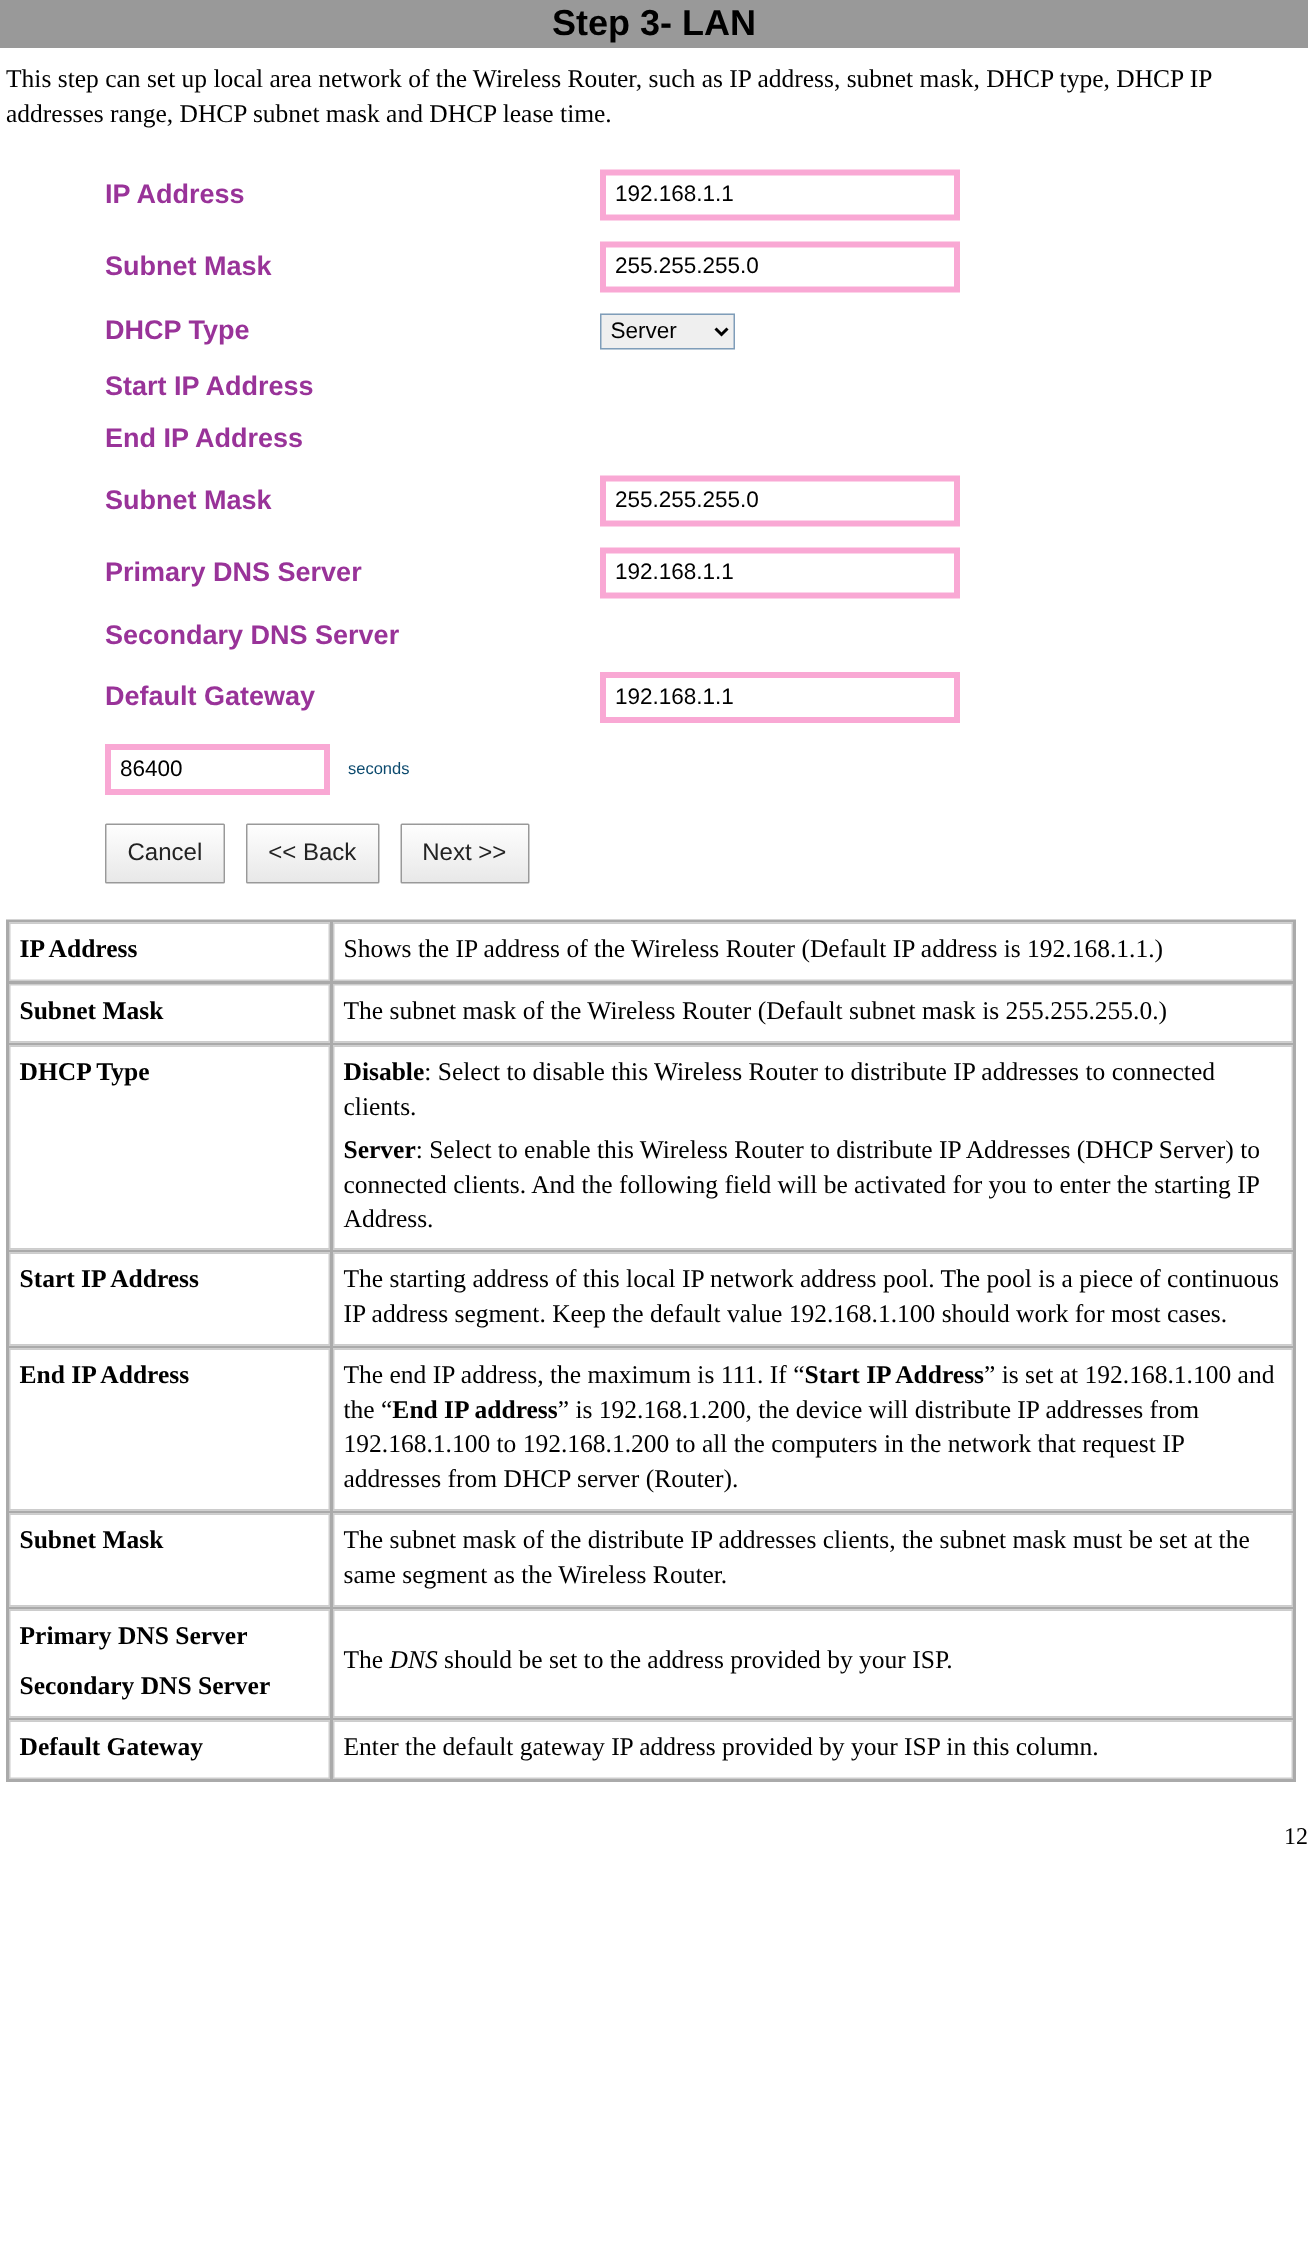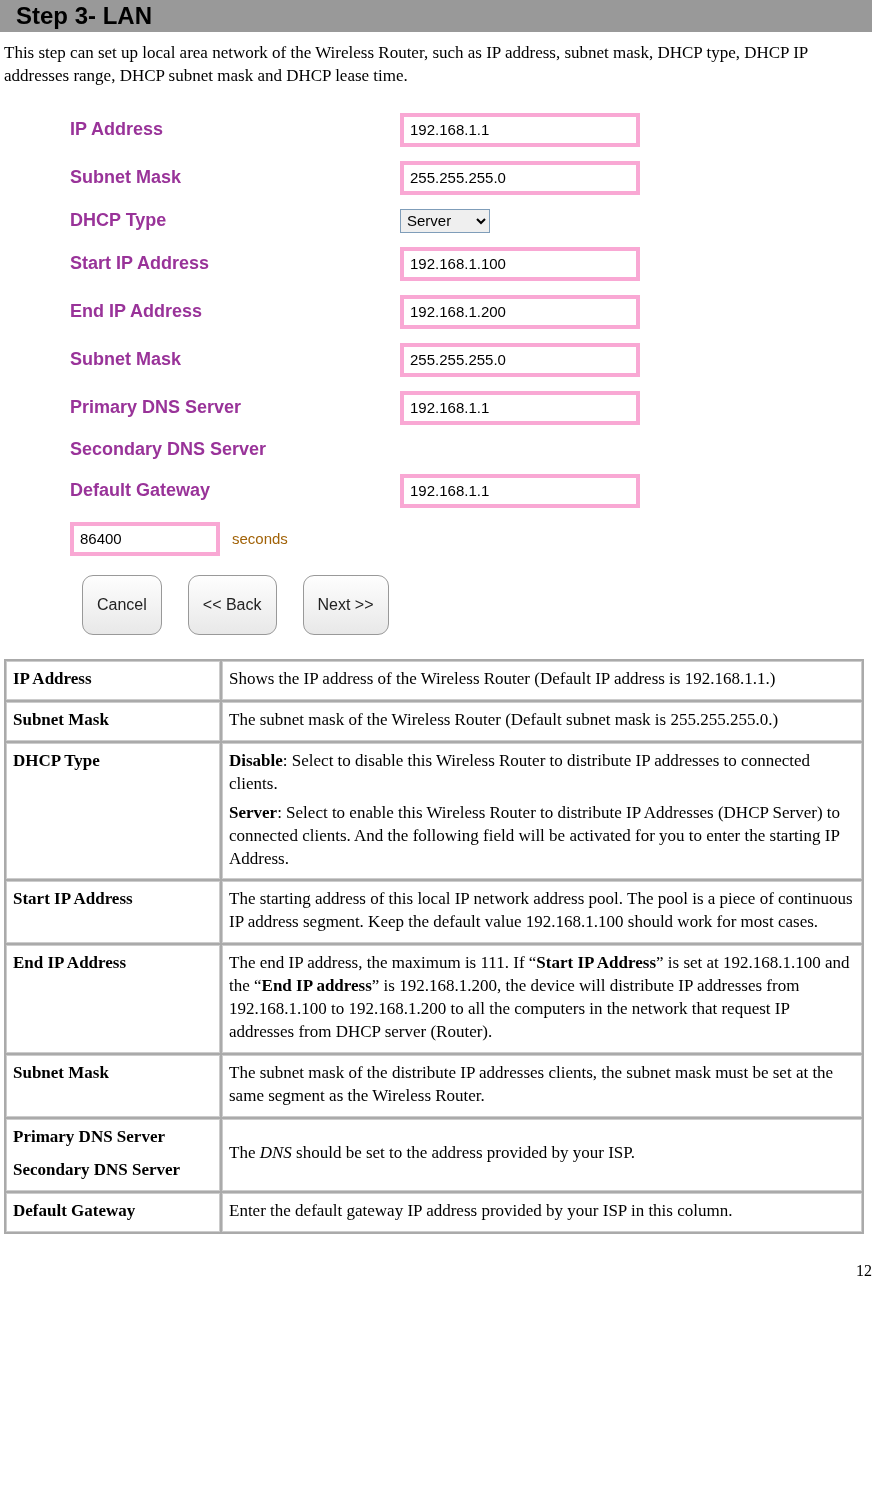--- a/index.html
+++ b/index.html
@@ -11,20 +11,21 @@
       background: #fff;
       width: 872px;
     }
     .page-title {
       background: #999;
       padding: 2px 16px;
       font-family: Verdana, Arial, sans-serif;
       font-size: 24px;
       font-weight: bold;
       color: #000;
+      text-align: center;
     }
     .intro-text {
       padding: 10px 4px 6px 4px;
       font-size: 17px;
       line-height: 1.35;
     }
     .form-image-area {
       margin: 12px 0 18px 70px;
       width: 720px;
       font-family: Arial, sans-serif;
@@ -55,38 +56,37 @@
     .form-select {
       width: 90px;
       height: 24px;
       border: 1px solid #7f9db9;
       font-size: 15px;
       font-family: Arial, sans-serif;
       padding: 1px 2px;
     }
     .seconds-label {
       margin-left: 12px;
-      font-size: 15px;
-      color: #a16207;
+      font-size: 11px;
+      color: #0c4a6e;
     }
     .button-row {
       padding: 12px 0 6px 0;
       display: flex;
       gap: 14px;
     }
     .ui-button {
       font-family: Arial, sans-serif;
       font-size: 16px;
-      padding: 20px 14px;
+      padding: 10px 14px;
       border: 1px solid #999;
-      border-radius: 11px;
+      border-radius: 1px;
       background: linear-gradient(#fefefe, #e8e8e8);
       color: #222;
       cursor: pointer;
-      margin-left: 12px;
     }
     .desc-table {
       border-collapse: separate;
       border-spacing: 2px;
       width: 860px;
       margin: 4px 4px 0 4px;
       background: #aaa;
     }
     .desc-table td {
       background: #fff;
@@ -139,26 +139,24 @@
 
   <div class="form-row">
     <div class="form-label">DHCP Type</div>
     <select class="form-select">
       <option>Server</option>
     </select>
   </div>
 
   <div class="form-row">
     <div class="form-label">Start IP Address</div>
-    <input class="form-input" value="192.168.1.100" style="">
   </div>
 
   <div class="form-row">
     <div class="form-label">End IP Address</div>
-    <input class="form-input" value="192.168.1.200" style="">
   </div>
 
   <div class="form-row">
     <div class="form-label">Subnet Mask</div>
     <input class="form-input" value="255.255.255.0" style="">
   </div>
 
   <div class="form-row">
     <div class="form-label">Primary DNS Server</div>
     <input class="form-input" value="192.168.1.1" style="">

